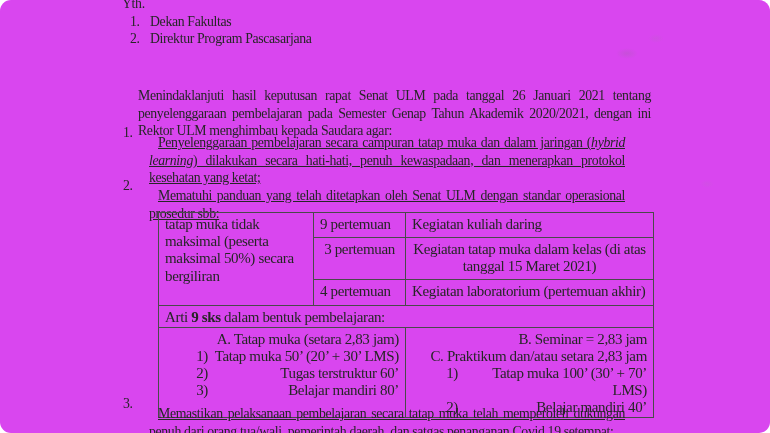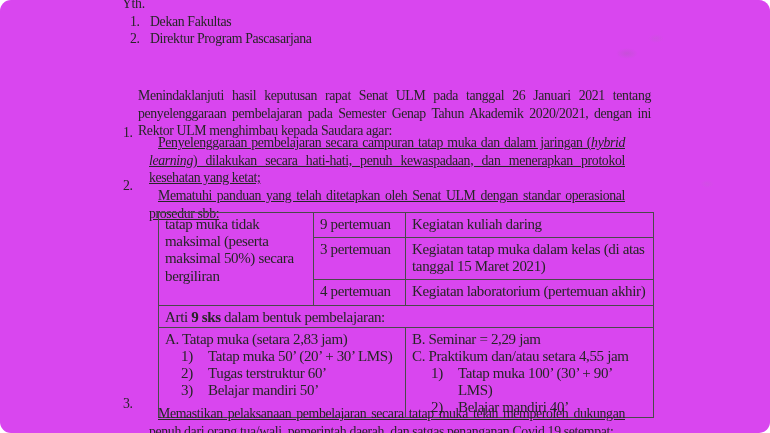--- a/index.html
+++ b/index.html
@@ -35,21 +35,21 @@
   .ibody{margin:10px;padding-left:17px;text-align:justify;text-indent:9px;text-decoration:underline;}
   .it{font-style:italic;}
   
   .sop{
     position:absolute;left:158px;top:212px;
     width:495px;table-layout:fixed;border-collapse:collapse;
     font-size:15px;line-height:17px;color:#262626;
   }
   .sop td{border:1px solid #4a4a4a;padding:3px 6px 1px 6px;vertical-align:top;}
   .c1{width:155px;}.c2{width:92px;}.c3{width:248px;}
-  .r1{height:25px;}.r2{height:42px;}.r3{height:26px;}.r4{height:18px;}.r5{height:69px;}
+  .r1{height:25px;}.r2{height:42px;text-align:center;}.r3{height:26px;}.r4{height:18px;}.r5{height:69px;text-align:right;}
   .merged{vertical-align:middle;}
   .mwrap{width:132px;line-height:17.2px;}
   .arti{padding:0 6px;line-height:17px;}
   .sub{display:flex;padding-left:16px;}
   .optBC .sub{padding-left:19px;}
   .snum{width:27px;flex:0 0 27px;}
   .stext{flex:1;}
   .opt-head{margin:0;}
   
   .scan-noise{position:absolute;border-radius:50%;pointer-events:none;}
@@ -125,29 +125,29 @@
             <div class="sub">
               <span class="snum">1)</span>
               <span class="stext">Tatap muka 50’ (20’ + 30’ LMS)</span>
             </div>
             <div class="sub">
               <span class="snum">2)</span>
               <span class="stext">Tugas terstruktur 60’</span>
             </div>
             <div class="sub">
               <span class="snum">3)</span>
-              <span class="stext">Belajar mandiri 50’</span>
+              <span class="stext">Belajar mandiri 80’</span>
             </div>
           </td>
           <td class="optBC">
-            <div class="opt-head">B. Seminar = 2,29 jam</div>
-            <div class="opt-head">C. Praktikum dan/atau setara 4,55 jam</div>
+            <div class="opt-head">B. Seminar = 2,83 jam</div>
+            <div class="opt-head">C. Praktikum dan/atau setara 2,83 jam</div>
             <div class="sub">
               <span class="snum">1)</span>
-              <span class="stext">Tatap muka 100’ (30’ + 90’ LMS)</span>
+              <span class="stext">Tatap muka 100’ (30’ + 70’ LMS)</span>
             </div>
             <div class="sub">
               <span class="snum">2)</span>
               <span class="stext">Belajar mandiri 40’</span>
             </div>
           </td>
         </tr>
       </tbody>
     </table>
 

